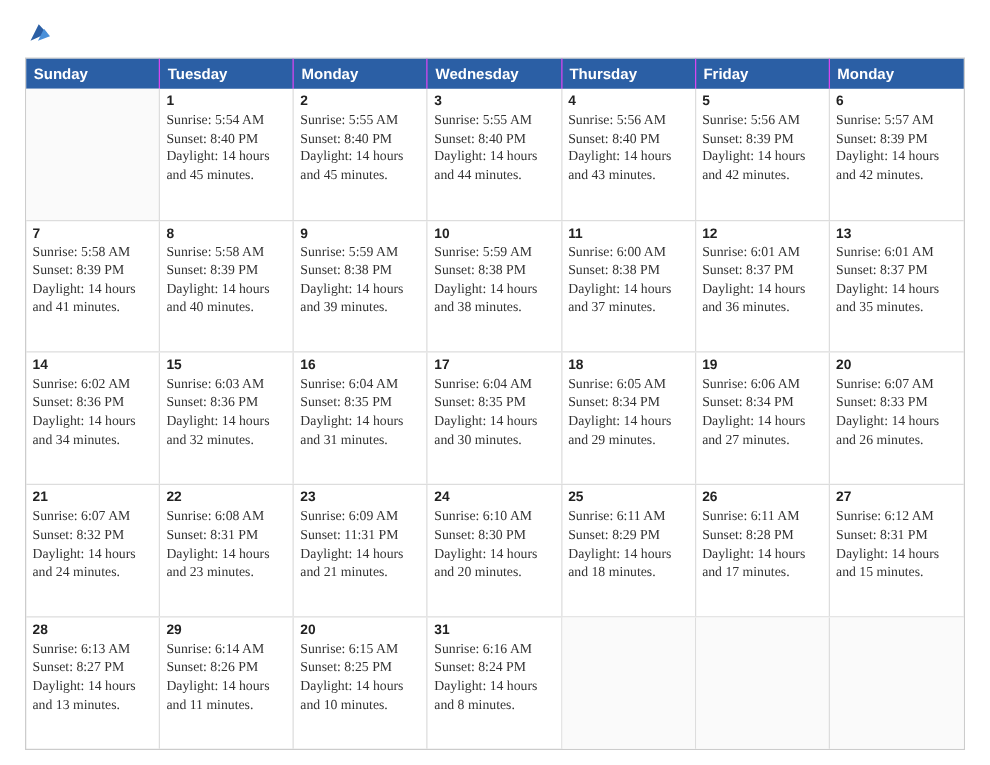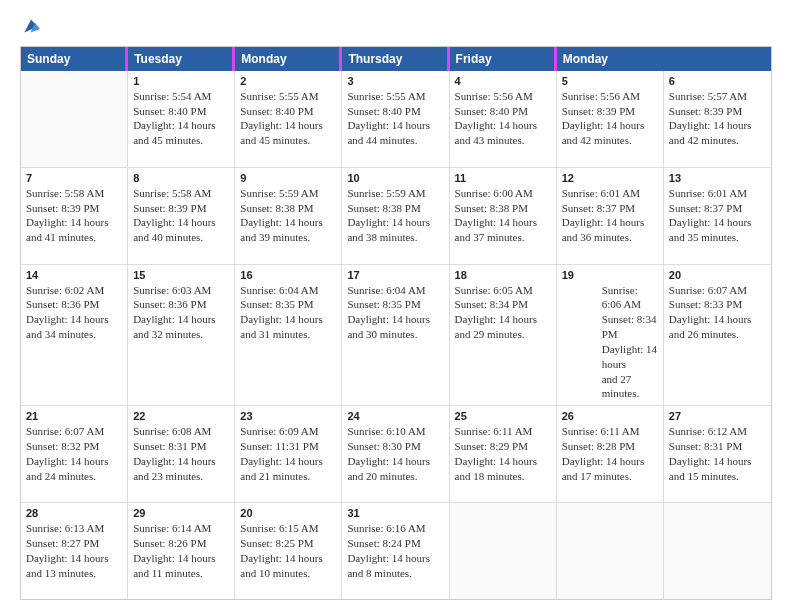--- a/index.html
+++ b/index.html
@@ -65,21 +65,21 @@
       display: grid;
       grid-template-columns: repeat(7, 1fr);
       background: #2b5fa5;
     }
     .cal-header-cell {
       color: #fff;
       font-size: 12px;
       font-weight: bold;
       padding: 5px 6px;
       text-align: left;
-      border-right: 3px solid #d946ef;
+      border-right: 1px solid #d946ef;
     }
     .cal-header-cell:last-child { border-right: none; }
     .cal-body {
       flex: 1;
       display: flex;
       flex-direction: column;
     }
     .cal-row {
       display: grid;
       grid-template-columns: repeat(7, 1fr);
@@ -134,20 +134,21 @@
       <div class="main-title"></div>
       <div class="subtitle"></div>
     </div>
   </div>
 
   <div class="calendar">
     <div class="cal-header" id="cal-header">
         <div class="cal-header-cell">Sunday</div>
         <div class="cal-header-cell">Tuesday</div>
         <div class="cal-header-cell">Monday</div>
+        <div class="cal-header-cell">Wednesday</div>
         <div class="cal-header-cell">Thursday</div>
         <div class="cal-header-cell">Friday</div>
         <div class="cal-header-cell">Monday</div>
       </div>
     <div class="cal-body" id="cal-body">
         <div class="cal-row">
           <div class="cal-cell empty"></div>
           <div class="cal-cell">
             <span class="day-num">1</span>
             <div class="cell-text" style="white-space: pre-line;">Sunrise: 5:54 AM
@@ -273,21 +274,21 @@
           </div>
           <div class="cal-cell">
             <span class="day-num">18</span>
             <div class="cell-text" style="white-space: pre-line;">Sunrise: 6:05 AM
 Sunset: 8:34 PM
 Daylight: 14 hours
 and 29 minutes.</div>
           </div>
           <div class="cal-cell">
             <span class="day-num">19</span>
-            <div class="cell-text" style="white-space: pre-line; margin-left: 40px;">Sunrise: 6:06 AM
+            <div class="cell-text" style="white-space: pre-line;">Sunrise: 6:06 AM
 Sunset: 8:34 PM
 Daylight: 14 hours
 and 27 minutes.</div>
           </div>
           <div class="cal-cell">
             <span class="day-num">20</span>
             <div class="cell-text" style="white-space: pre-line;">Sunrise: 6:07 AM
 Sunset: 8:33 PM
 Daylight: 14 hours
 and 26 minutes.</div>

